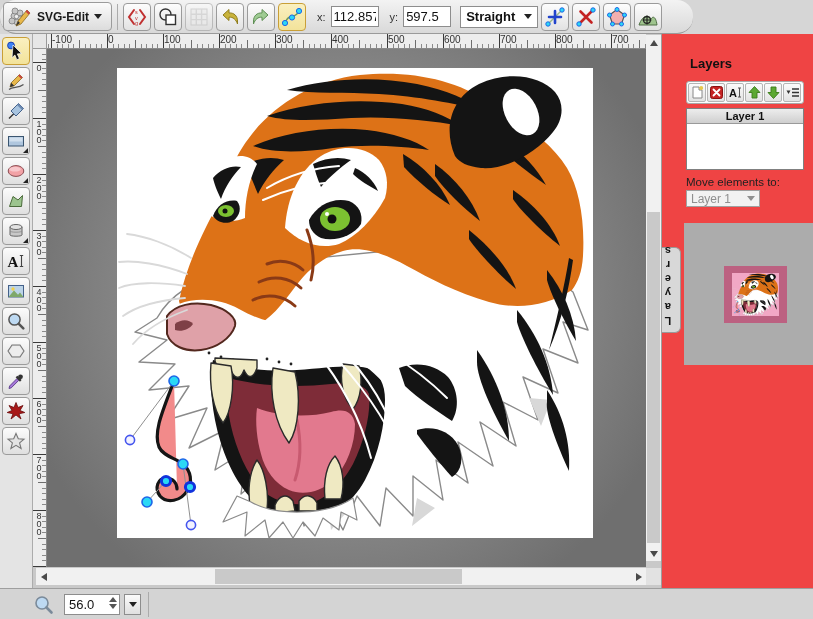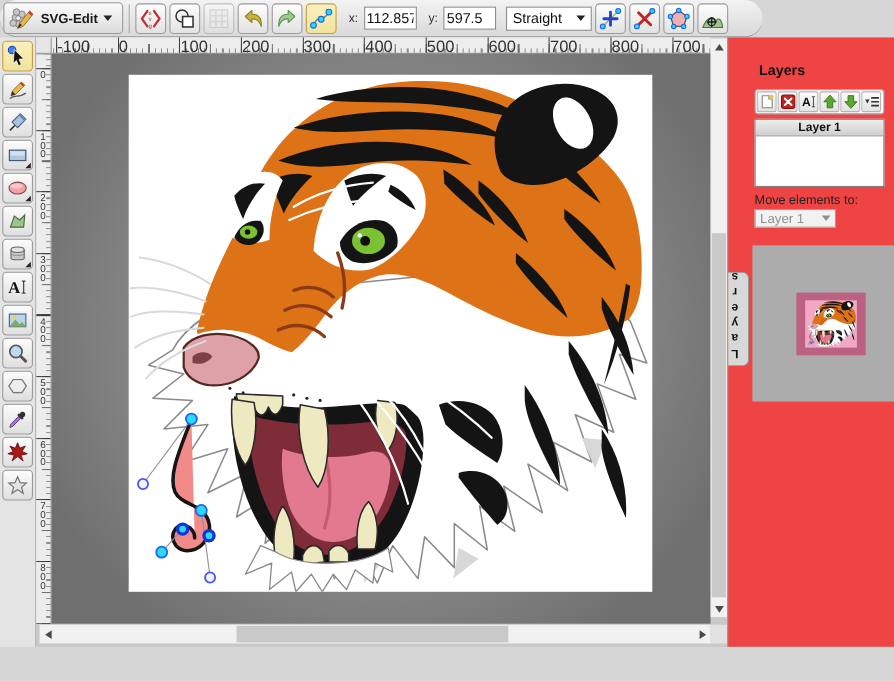--- a/index.html
+++ b/index.html
@@ -18,21 +18,21 @@
   .tbtn.disabled { opacity:.55; }
   .logo-btn { height:29px; border:1px solid #9B9B9B; border-radius:4px;
     background:linear-gradient(#FBFBFB,#DCDCDC); display:flex; align-items:center; gap:5px; padding:0 9px 0 4px; }
   .logo-text { font-size:12px; font-weight:bold; color:#1A1A1A; }
   .caret-down { width:0; height:0; border-left:4px solid transparent; border-right:4px solid transparent; border-top:5px solid #222; }
   .vsep { width:1px; height:26px; background:#ABABAB; margin:0 2px; }
   .coord-label { font-size:11px; color:#333; margin:0 2px 0 8px; }
   .coord-input { width:48px; height:21px; border:1px solid #8D8D8D; font-size:13px; padding:0 2px;
     font-family:"Liberation Sans",sans-serif; background:#FFF; color:#111; }
   .select-box { height:22px; background:#FFF; border:1px solid #8D8D8D; display:flex; align-items:center;
-    justify-content:space-between; font-size:13px; color:#111; padding:0 5px; gap:6px; }
+    justify-content:space-between; font-size:13px; color:#111; padding:0 5px; gap:6px;font-weight:bold; }
   .seg-select { width:78px; margin-left:6px; }
 
   
   .palette { position:absolute; left:0; top:34px; width:33px; height:554px; background:#E4E4E4;
     border-right:1px solid #ACACAC; display:flex; flex-direction:column; align-items:center; padding-top:3px; gap:2px; }
   .pbtn { position:relative; width:28px; height:28px; border:1px solid #9B9B9B; border-radius:4px;
     background:linear-gradient(#FCFCFC,#DFDFDF); display:flex; align-items:center; justify-content:center; flex:0 0 auto; }
   .pbtn.active { background:linear-gradient(#FAF0C0,#F2E39A); border-color:#C99F37; }
   .sub-corner { position:absolute; right:1px; bottom:1px; width:0; height:0;
     border-left:5px solid transparent; border-bottom:5px solid #222; }
@@ -40,21 +40,21 @@
   
   .workspace { position:absolute; left:33px; top:34px; width:628px; height:554px; background:#C9C9C9; }
   .ruler-h { position:absolute; left:0; top:0; width:613px; height:15px; background-color:#EDEDED;
     border-bottom:1px solid #8A8A8A; overflow:hidden;
     background-image:
       repeating-linear-gradient(to right,#3A3A3A 0 1px,transparent 1px 56px),
       repeating-linear-gradient(to right,#6E6E6E 0 1px,transparent 1px 28px),
       repeating-linear-gradient(to right,#8A8A8A 0 1px,transparent 1px 5.6px);
     background-size:100% 15px,100% 8px,100% 4px;
     background-position:18px bottom,18px bottom,18px bottom; background-repeat:repeat-x; }
-  .hrl { position:absolute; top:0; font-size:15px; color:#333; white-space:nowrap;text-decoration:underline; }
+  .hrl { position:absolute; top:0; font-size:10px; color:#333; white-space:nowrap; }
   .ruler-v { position:absolute; left:0; top:15px; width:14px; height:518px; background-color:#EDEDED;
     border-right:1px solid #8A8A8A; overflow:hidden;
     background-image:
       repeating-linear-gradient(to bottom,#3A3A3A 0 1px,transparent 1px 56px),
       repeating-linear-gradient(to bottom,#6E6E6E 0 1px,transparent 1px 28px),
       repeating-linear-gradient(to bottom,#8A8A8A 0 1px,transparent 1px 5.6px);
     background-size:14px 100%,8px 100%,4px 100%;
     background-position:right 0 top 13px,right 0 top 13px,right 0 top 13px; background-repeat:repeat-y; }
   .vrl { position:absolute; left:1px; font-size:9px; color:#333; writing-mode:vertical-rl;
     text-orientation:upright; letter-spacing:-2px; }
@@ -564,14 +564,33 @@
           <svg width="47" height="43" viewBox="0 0 476 470" preserveAspectRatio="none">
             <use href="#tiger-sym"></use>
           </svg>
         </div>
       </div>
     </div>
 
     <div class="side-tab">Layers</div>
   </div>
 
+  <div class="statusbar">
+    <span class="mag-icon">
+      <svg width="22" height="22" viewBox="0 0 22 22">
+        <circle cx="9" cy="9" r="6" fill="#BDD9F2" stroke="#7A8A9A" stroke-width="1.6"></circle>
+        <path d="M13.5,13.5 L18.5,18.5" stroke="#7A8A9A" stroke-width="2.6" stroke-linecap="round"></path>
+      </svg>
+    </span>
+    <span class="zoom-input-wrap">
+      <input class="zoom-input" value="56.0" style="">
+      <span class="spinner">
+        <span class="spin-up"></span>
+        <span class="spin-down"></span>
+      </span>
+    </span>
+    <button class="zoom-dd">
+      <span class="caret-down"></span>
+    </button>
+    <div class="status-sep"></div>
+  </div>
 
 </div>
 
 </body></html>

